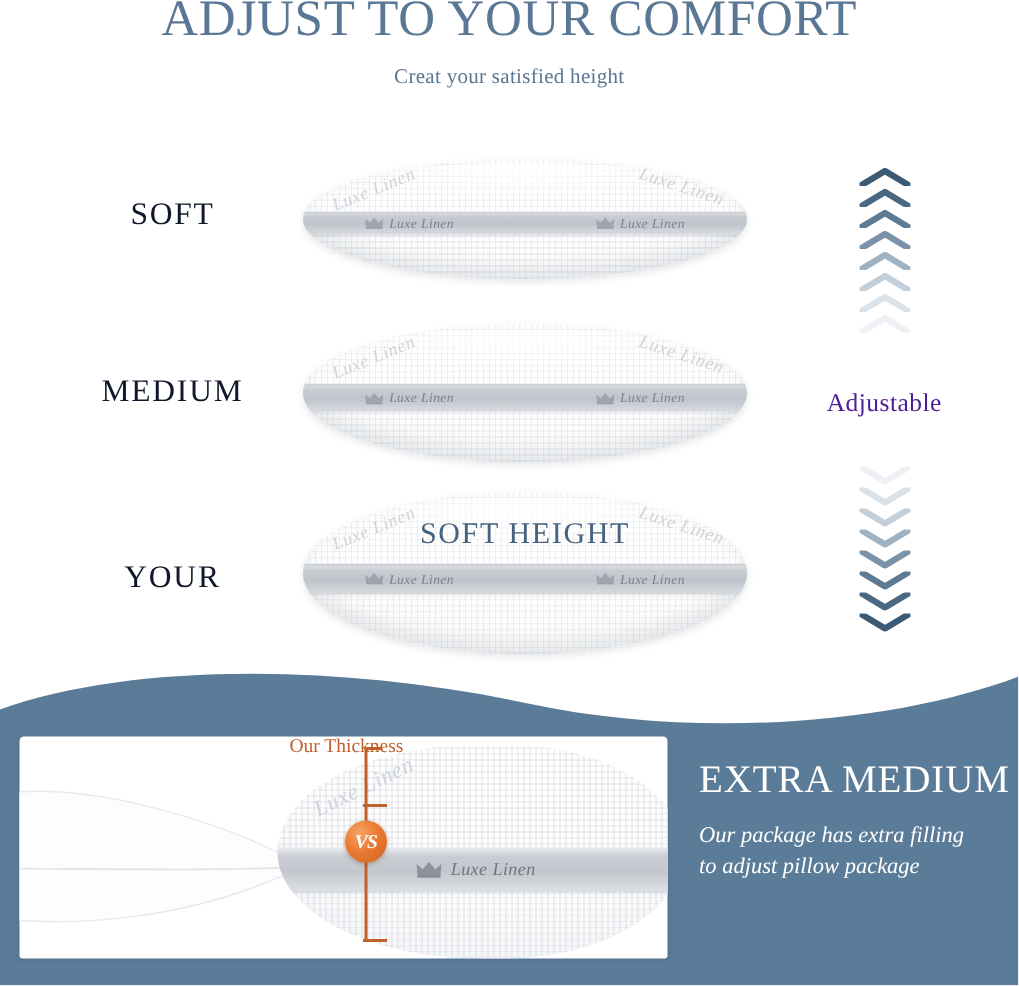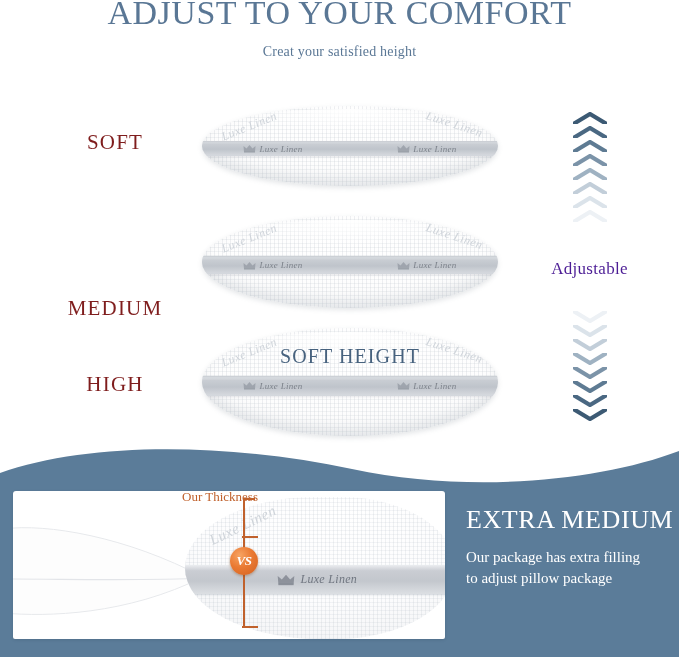--- a/index.html
+++ b/index.html
@@ -19,21 +19,21 @@
   }
   .subtitle{
     position:absolute;left:0;right:0;top:44px;text-align:center;
     font-size:14px;color:#5a7795;letter-spacing:.2px;
   }
 
   
   .row{position:absolute;left:0;width:679px;height:110px;}
   .row-label{
     position:absolute;left:40px;width:150px;text-align:center;
-    font-size:21px;color:#7f1d1d;letter-spacing:1.2px;
+    font-size:21px;color:#0f172a;letter-spacing:1.2px;
   }
 
   
   .pillow-wrap{position:absolute;}
   .pillow{
     position:absolute;inset:0;
     border-radius:50% / 50%;
     background:
       radial-gradient(120% 150% at 50% 10%, #ffffff 0%, #fdfdfd 45%, #f3f4f5 78%, #e6e8ea 100%);
     box-shadow:0 2px 5px rgba(120,128,140,.20), inset 0 -7px 12px rgba(170,178,188,.25);
@@ -131,31 +131,31 @@
   .tick{position:absolute;width:16px;height:2px;background:#c0612c;left:-1px;}
   .vs-badge{
     position:absolute;left:-13px;top:49px;width:28px;height:28px;border-radius:50%;
     background:radial-gradient(circle at 35% 30%,#f7a463 0%,#ea7a33 45%,#d2601f 100%);
     box-shadow:0 1px 3px rgba(130,70,25,.45);
     display:flex;align-items:center;justify-content:center;
     color:#fff;font-size:13px;font-style:italic;font-weight:bold;letter-spacing:-.5px;
     z-index:7;
   }
   .thickness-label{
-    position:absolute;left:132px;top:-2px;width:150px;text-align:center;
+    position:absolute;left:143px;top:-2px;width:150px;text-align:center;
     font-size:13px;color:#c0612c;z-index:6;white-space:nowrap;
   }
 
   .banner-head{
     position:absolute;left:466px;top:58px;width:205px;
     font-size:26px;color:#ffffff;letter-spacing:.6px;white-space:nowrap;
   }
   .banner-body{
     position:absolute;left:466px;top:100px;width:210px;
-    font-size:15px;color:#ffffff;line-height:1.42;
+    font-size:15px;color:#ffffff;line-height:1.42;font-style:italic;
   }
 </style>
 </head>
 <body>
 
 <div class="stage">
 
   <div class="title">ADJUST TO YOUR COMFORT</div>
   <div class="subtitle">Creat your satisfied height</div>
 
@@ -180,21 +180,21 @@
               <rect x="2" y="15" width="22" height="2.2" fill="#8a9099" opacity=".75"></rect>
             </svg>
             <span class="brandtext">Luxe Linen</span>
           </span>
         </div>
       </div>
     </div>
   </div>
 
   <div class="row" style="top:206px;">
-    <div class="row-label" style="top:42px;margin-top:48px;">MEDIUM</div>
+    <div class="row-label" style="top:42px;">MEDIUM</div>
 
     <div class="pillow-wrap" style="left:202px;top:10px;width:296px;height:92px;">
       <div class="pillow">
         <div class="script-mark sm-a">Luxe Linen</div>
         <div class="script-mark sm-b">Luxe Linen</div>
         <div class="band">
           <span class="brand">
             <svg class="crown" width="13" height="9" viewBox="0 0 26 18">
               <path d="M2 16 L1 4 L7 9 L13 2 L19 9 L25 4 L24 16 Z" fill="#8a9099" opacity=".75"></path>
               <rect x="2" y="15" width="22" height="2.2" fill="#8a9099" opacity=".75"></rect>
@@ -207,21 +207,21 @@
               <rect x="2" y="15" width="22" height="2.2" fill="#8a9099" opacity=".75"></rect>
             </svg>
             <span class="brandtext">Luxe Linen</span>
           </span>
         </div>
       </div>
     </div>
   </div>
 
   <div class="row" style="top:322px;">
-    <div class="row-label" style="top:50px;">HIGH</div>
+    <div class="row-label" style="top:50px;">YOUR</div>
 
     <div class="pillow-wrap" style="left:202px;top:6px;width:296px;height:108px;">
       <div class="pillow">
         <div class="script-mark sm-a">Luxe Linen</div>
         <div class="script-mark sm-b">Luxe Linen</div>
         <div class="band">
           <span class="brand">
             <svg class="crown" width="13" height="9" viewBox="0 0 26 18">
               <path d="M2 16 L1 4 L7 9 L13 2 L19 9 L25 4 L24 16 Z" fill="#8a9099" opacity=".75"></path>
               <rect x="2" y="15" width="22" height="2.2" fill="#8a9099" opacity=".75"></rect>

